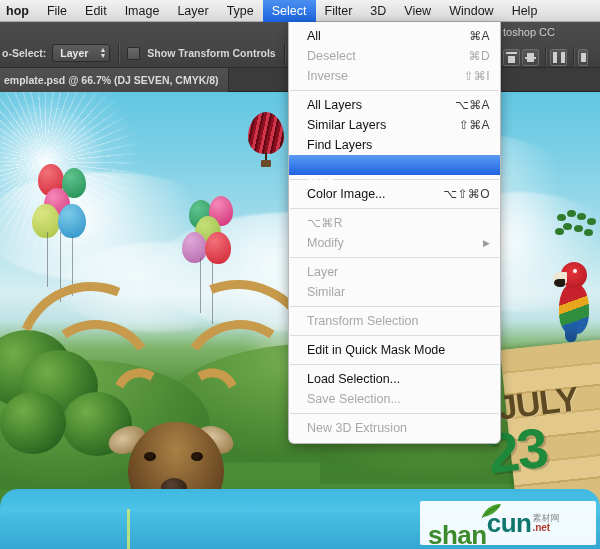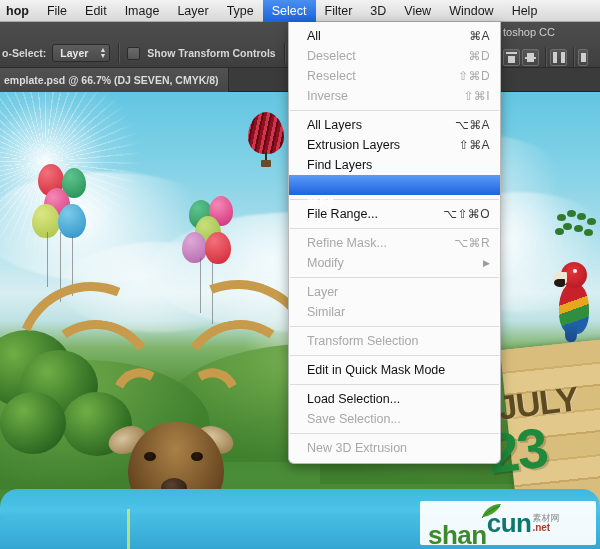--- a/index.html
+++ b/index.html
@@ -481,50 +481,45 @@
   <div class="dropdown" id="select-dropdown">
       <div class="mrow">
         <span class="lbl">All</span>
         <span class="key">⌘A</span>
       </div>
       <div class="mrow dim">
         <span class="lbl">Deselect</span>
         <span class="key">⌘D</span>
       </div>
       <div class="mrow dim">
-        <span class="lbl">Reselect</span>
-        <span class="key">⇧⌘D</span>
-      </div>
-      <div class="mrow dim">
         <span class="lbl">Inverse</span>
         <span class="key">⇧⌘I</span>
       </div>
       <div class="msep"></div>
       <div class="mrow">
         <span class="lbl">All Layers</span>
         <span class="key">⌥⌘A</span>
       </div>
       <div class="mrow">
-        <span class="lbl">Extrusion Layers</span>
+        <span class="lbl">Similar Layers</span>
         <span class="key">⇧⌘A</span>
       </div>
       <div class="mrow">
         <span class="lbl">Find Layers</span>
       </div>
       <div class="mrow sel">
         <span class="key">⌘F3</span>
       </div>
       <div class="msep"></div>
       <div class="mrow">
-        <span class="lbl">File Range...</span>
+        <span class="lbl">Color Image...</span>
         <span class="key">⌥⇧⌘O</span>
       </div>
       <div class="msep"></div>
       <div class="mrow dim">
-        <span class="lbl">Refine Mask...</span>
         <span class="key">⌥⌘R</span>
       </div>
       <div class="mrow dim">
         <span class="lbl">Modify</span>
         <span class="submark">▶</span>
       </div>
       <div class="msep"></div>
       <div class="mrow dim">
         <span class="lbl">Layer</span>
       </div>

